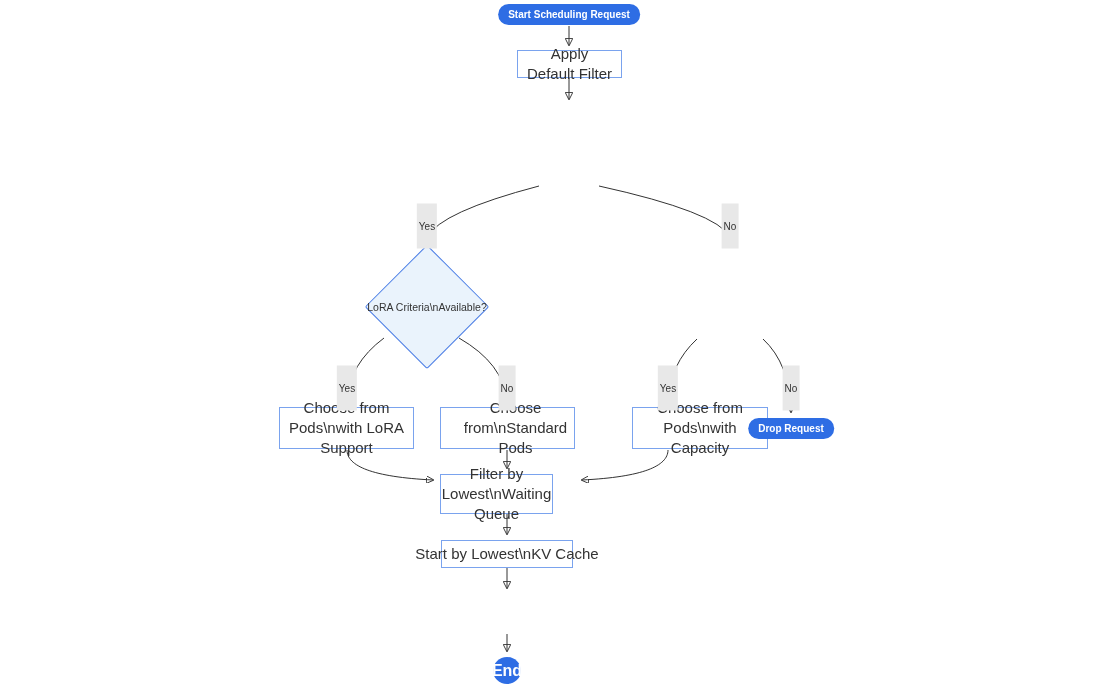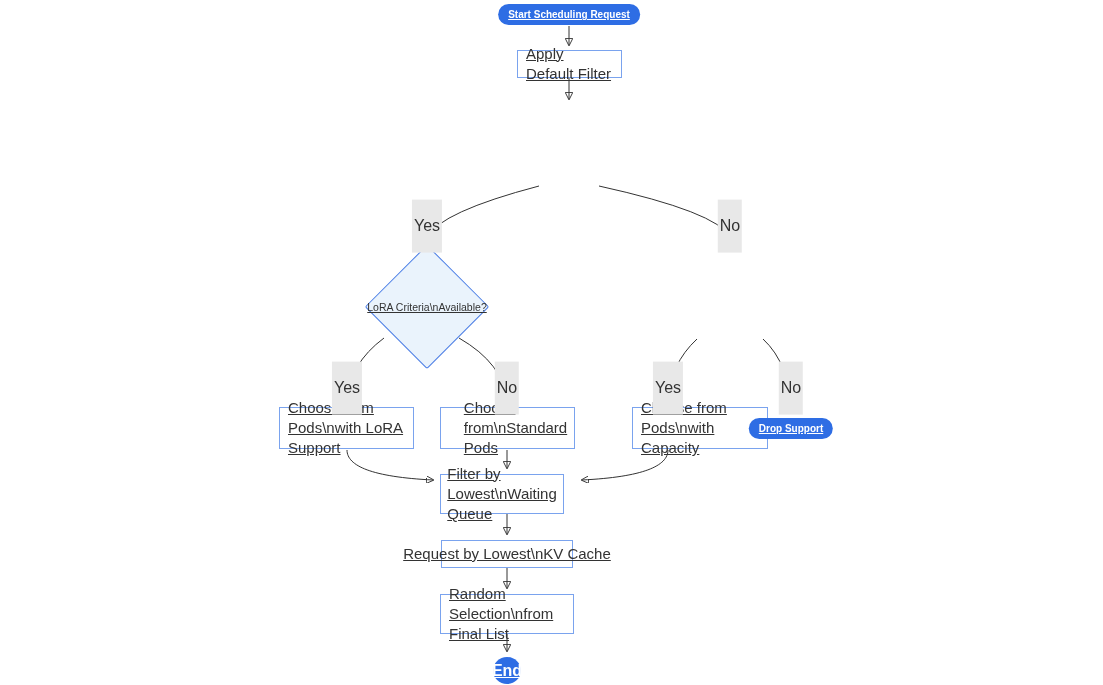--- a/index.html
+++ b/index.html
@@ -17,21 +17,21 @@
     position:relative;
     width:1103px;height:685px;
     background:#ffffff;
     font-family:"Liberation Sans","DejaVu Sans",sans-serif;
     color:var(--text);
     overflow:hidden;
   }
   svg.edges{position:absolute;left:0;top:0;width:1103px;height:685px;}
   svg.edges path{stroke:var(--edge);stroke-width:1;fill:none;}
 
-  .node{position:absolute;box-sizing:border-box;display:flex;align-items:center;justify-content:center;text-decoration:underline;}
+  .node{position:absolute;box-sizing:border-box;display:flex;align-items:center;justify-content:center;text-align:center;}
   .rect{
     background:var(--rect-fill);
     border:1.5px solid var(--rect-border);
     font-size:15px;line-height:1.35;color:var(--text);
     padding:2px 8px;
   }
   .pill{
     background:var(--accent-blue);
     color:#ffffff;font-weight:bold;font-size:10px;
     height:21px;border-radius:11px;padding:0 10px;
@@ -52,21 +52,21 @@
     border:1.5px solid var(--diamond-border);
     border-radius:2px;
   }
   .diamond-label{
     position:relative;z-index:2;
     font-size:10.5px;white-space:nowrap;color:var(--text);
   }
   .elabel{
     position:absolute;transform:translate(-50%,-50%);
     background:var(--edge-label-bg);
-    font-size:16px;color:var(--text);
+    font-size:10px;color:var(--text);
     padding:16px 2px;line-height:1.3;z-index:3;
   }
 </style>
 </head>
 <body>
 
 <div class="canvas">
 
   <svg class="edges" viewBox="0 0 1103 685">
     <defs>
@@ -111,34 +111,31 @@
 
   <div class="node rect" style="left:440px;top:407px;width:135px;height:42px;padding-left:24px;">
     <span>Choose from\nStandard Pods</span>
   </div>
 
   <div class="node rect" style="left:632px;top:407px;width:136px;height:42px;">
     <span>Choose from Pods\nwith Capacity</span>
   </div>
 
   <div class="node pill" style="left:791px;top:418px;">
-    <span>Drop Support</span>
+    <span>Drop Request</span>
   </div>
 
-  <div class="node rect" style="left:440px;top:474px;width:124px;height:40px;">
+  <div class="node rect" style="left:440px;top:474px;width:113px;height:40px;">
     <span>Filter by Lowest\nWaiting Queue</span>
   </div>
 
   <div class="node rect" style="left:441px;top:540px;width:132px;height:28px;white-space:nowrap;">
-    <span>Request by Lowest\nKV Cache</span>
+    <span>Start by Lowest\nKV Cache</span>
   </div>
 
-  <div class="node rect" style="left:440px;top:594px;width:134px;height:40px;">
-    <span>Random Selection\nfrom Final List</span>
-  </div>
 
   <div class="node circle" style="left:507px;top:657px;">
     <span>End</span>
   </div>
 
   <span class="elabel" style="left:427px;top:226px;">Yes</span>
   <span class="elabel" style="left:730px;top:226px;">No</span>
   <span class="elabel" style="left:347px;top:388px;">Yes</span>
   <span class="elabel" style="left:507px;top:388px;">No</span>
   <span class="elabel" style="left:668px;top:388px;">Yes</span>

